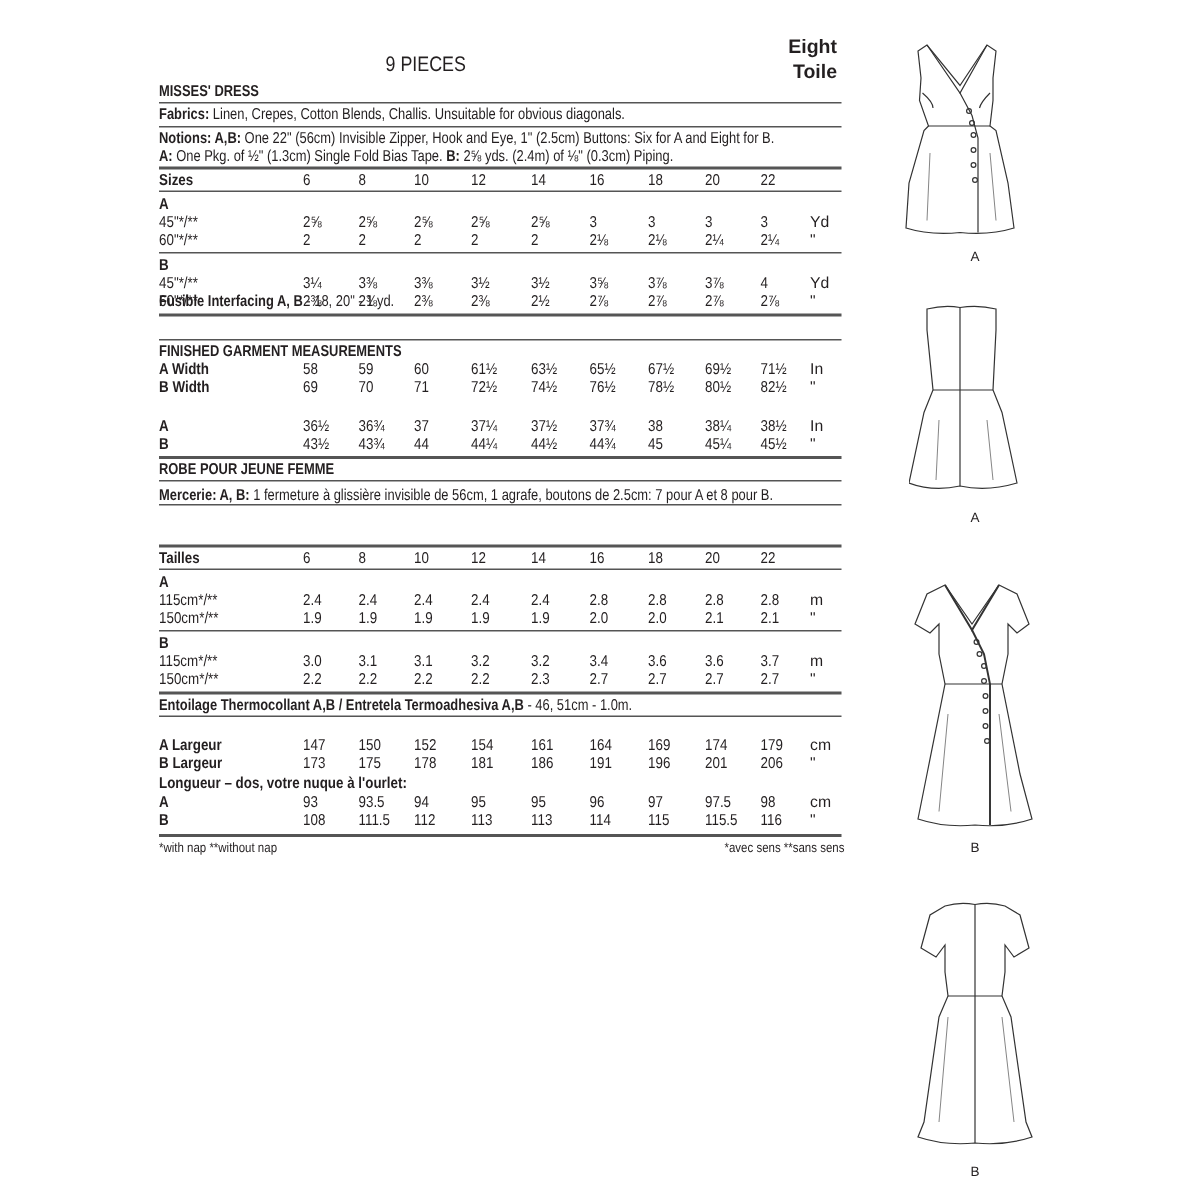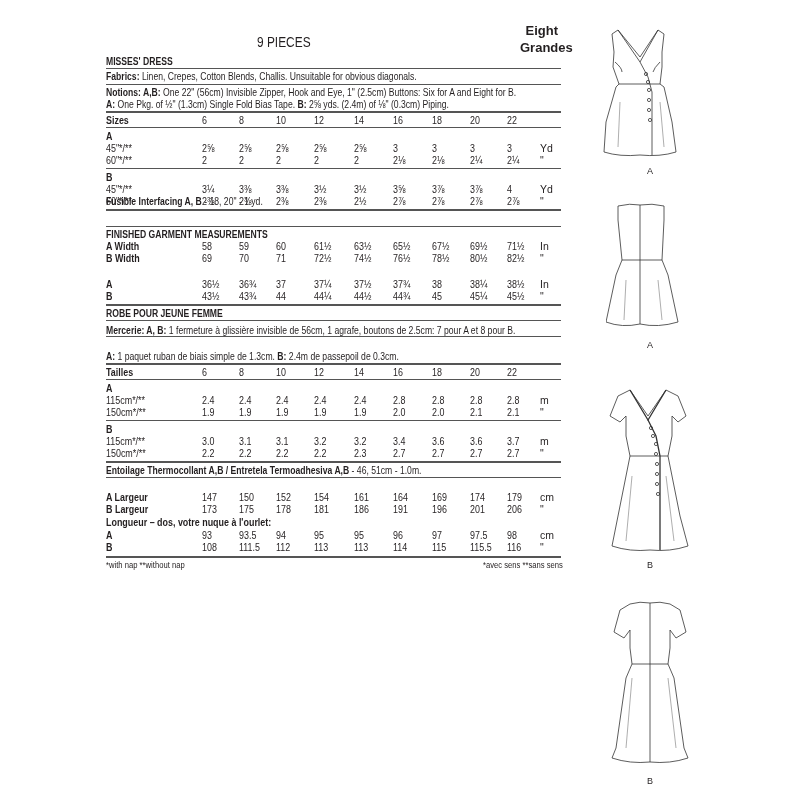--- a/index.html
+++ b/index.html
@@ -36,21 +36,21 @@
     .fig-label { position: absolute; font-size: 9px; width: 20px; text-align: center; }
   </style>
 </head>
 <body>
 
 <div class="sheet">
 
   <div class="pieces">9 PIECES</div>
   <div class="level">
     <div>Eight</div>
-    <div>Grandes</div>
+    <div>Toile</div>
   </div>
 
   <div class="hdr" style="top:55px"><span>MISSES' DRESS</span></div>
   <div class="rule" style="top:68px"></div>
   <div class="line" style="top:70px"><span class="narrow"><b>Fabrics:</b><span> Linen, Crepes, Cotton Blends, Challis. Unsuitable for obvious diagonals.</span></span></div>
   <div class="rule" style="top:84px"></div>
   <div class="line" style="top:86px"><span class="narrow"><b>Notions: A,B:</b><span> One 22" (56cm) Invisible Zipper, Hook and Eye, 1" (2.5cm) Buttons: Six for A and Eight for B.</span></span></div>
   <div class="line" style="top:98px"><span class="narrow"><b>A:</b><span> One Pkg. of ½" (1.3cm) Single Fold Bias Tape. </span><b>B:</b><span> 2⅝ yds. (2.4m) of ⅛" (0.3cm) Piping.</span></span></div>
   <div class="rule thick" style="top:111px"></div>
 
@@ -185,21 +185,20 @@
     <span class="c" style="left:364px">45¼</span>
     <span class="c" style="left:401px">45½</span>
     <span class="u">"</span>
   </div>
   <div class="rule thick" style="top:304px"></div>
 
   <div class="hdr" style="top:307px"><span>ROBE POUR JEUNE FEMME</span></div>
   <div class="rule" style="top:320px"></div>
   <div class="rule" style="top:336px"></div>
   <div class="line" style="top:324px"><span class="narrow"><b>Mercerie: A, B:</b><span> 1 fermeture à glissière invisible de 56cm, 1 agrafe, boutons de 2.5cm: 7 pour A et 8 pour B.</span></span></div>
-  <div class="line" style="top:350px"><span class="narrow"><b>A:</b><span> 1 paquet ruban de biais simple de 1.3cm. </span><b>B:</b><span> 2.4m de passepoil de 0.3cm.</span></span></div>
   <div class="rule thick" style="top:363px"></div>
 
   <div class="row" style="top:366px">
     <span class="lbl bold">Tailles</span>
     <span class="c" style="left:96px">6</span>
     <span class="c" style="left:133px">8</span>
     <span class="c" style="left:170px">10</span>
     <span class="c" style="left:208px">12</span>
     <span class="c" style="left:248px">14</span>
     <span class="c" style="left:287px">16</span>

